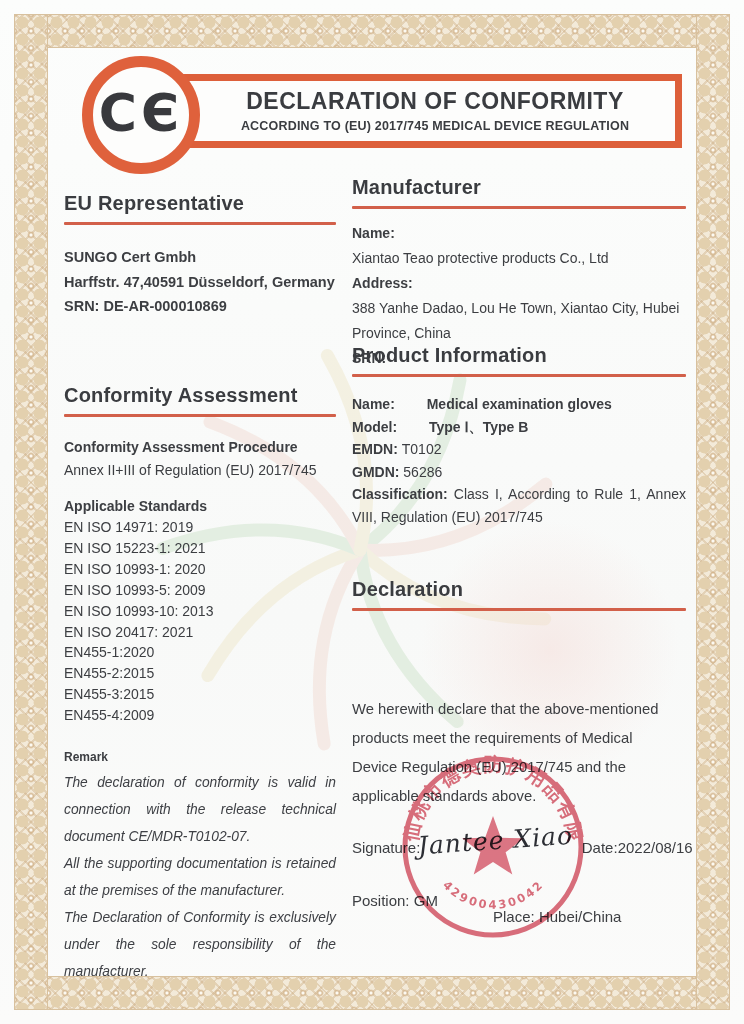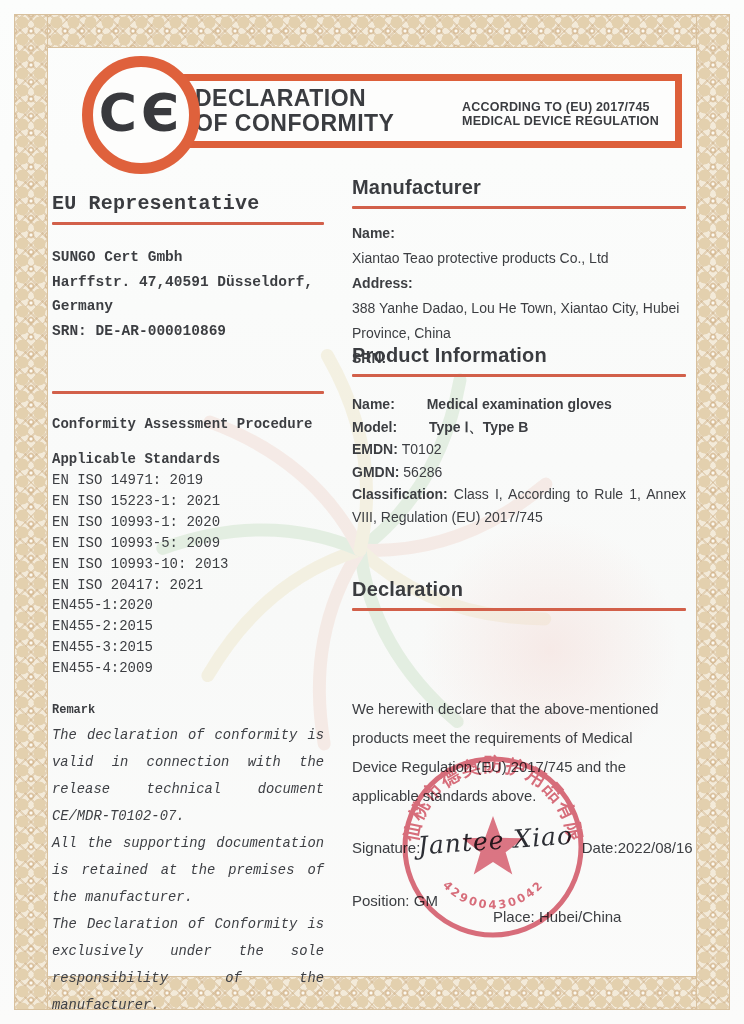--- a/index.html
+++ b/index.html
@@ -29,34 +29,34 @@
 
   
   .watermark{position:absolute;left:130px;top:320px;opacity:.5;pointer-events:none;}
   .blush{position:absolute;left:420px;top:520px;width:260px;height:260px;border-radius:50%;
     background:radial-gradient(circle,rgba(244,219,214,.5) 0%,rgba(244,219,214,0) 70%);pointer-events:none;}
 
   
   .banner{
     position:absolute;left:128px;top:74px;width:540px;height:60px;
     border:7px solid #dd5f3a;background:#fdfdfc;z-index:2;
-    display:flex;flex-direction:row;align-items:center;justify-content:center;
+    display:flex;flex-direction:column;align-items:center;justify-content:center;
   }
   .banner .title{font-size:23px;font-weight:700;letter-spacing:.5px;color:#3a3c40;line-height:1.1;margin-left:60px;}
   .banner .subtitle{font-size:12.5px;font-weight:700;color:#3a3c40;margin-top:5px;margin-left:60px;letter-spacing:.2px;}
   .ce-circle{
     position:absolute;left:82px;top:56px;width:96px;height:96px;border-radius:50%;
     border:11px solid #df613c;background:#fdfdfc;z-index:3;
     display:flex;align-items:center;justify-content:center;
   }
   .ce-circle .ce{font-size:52px;font-weight:700;color:#38393d;letter-spacing:4px;
     font-family:"DejaVu Sans",sans-serif;transform:translateY(-2px);}
 
   
-  .col-left{position:absolute;left:52px;width:272px;font-family:Liberation Mono, monospace;}
+  .col-left{position:absolute;left:64px;width:272px;}
   .col-right{position:absolute;left:352px;width:334px;}
   h2.sec{font-size:20px;font-weight:700;color:#3a3c40;margin:0;letter-spacing:.2px;}
   .rule{height:3px;background:#d2604a;margin-top:7px;border-radius:1px;}
   .bold-line{font-size:14.5px;font-weight:700;line-height:24.5px;}
 
   
   #eu-rep{top:192px;}
   #eu-rep .lines{margin-top:20px;}
   #conformity{top:384px;}
   #conformity .proc-label{margin-top:19px;font-size:14px;font-weight:700;line-height:22px;}
@@ -132,22 +132,24 @@
     <h2 class="sec">EU Representative</h2>
     <div class="rule"></div>
     <div class="lines" id="eu-rep-lines">
         <div class="bold-line">SUNGO Cert Gmbh</div>
         <div class="bold-line">Harffstr. 47,40591 Düsseldorf, Germany</div>
         <div class="bold-line">SRN: DE-AR-000010869</div>
       </div>
   </div>
 
   <div class="col-left" id="conformity">
+    <h2 class="sec">Conformity Assessment</h2>
     <div class="rule"></div>
     <div class="proc-label">Conformity Assessment Procedure</div>
+    <div class="proc">Annex II+III of Regulation (EU) 2017/745</div>
     <div class="std-label">Applicable Standards</div>
     <div id="standards-list">
         <div class="std-line">EN ISO 14971: 2019</div>
         <div class="std-line">EN ISO 15223-1: 2021</div>
         <div class="std-line">EN ISO 10993-1: 2020</div>
         <div class="std-line">EN ISO 10993-5: 2009</div>
         <div class="std-line">EN ISO 10993-10: 2013</div>
         <div class="std-line">EN ISO 20417: 2021</div>
         <div class="std-line">EN455-1:2020</div>
         <div class="std-line">EN455-2:2015</div>

